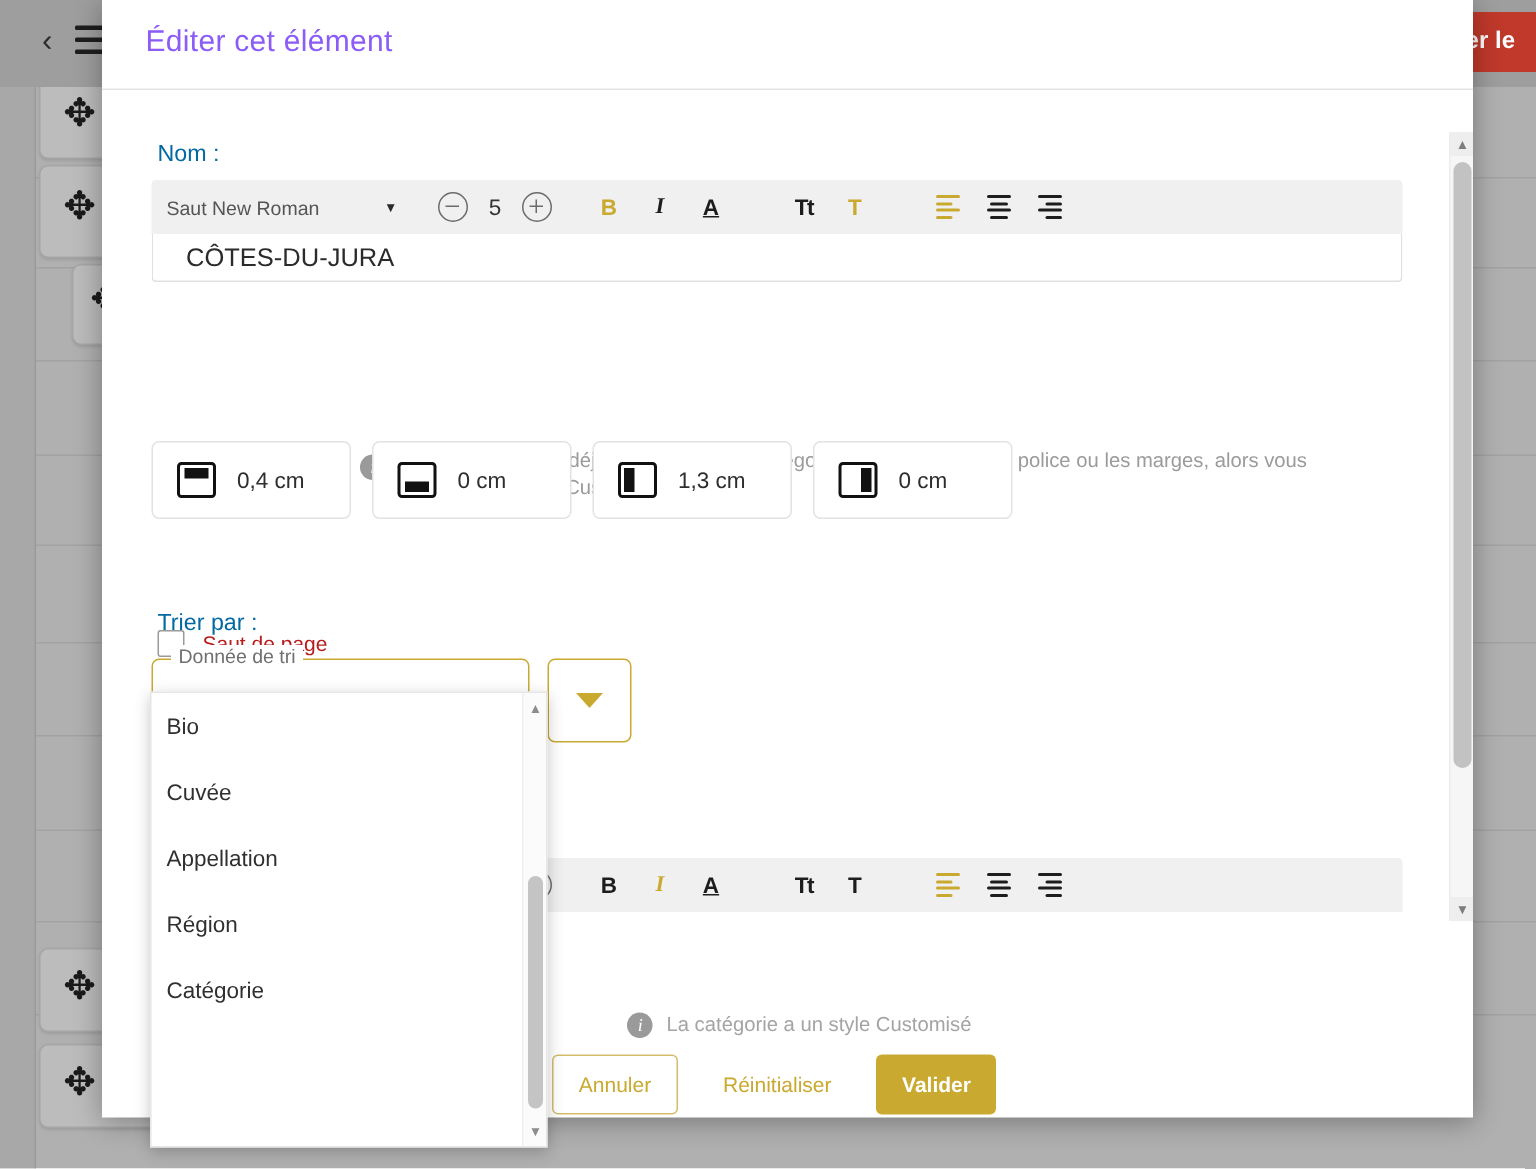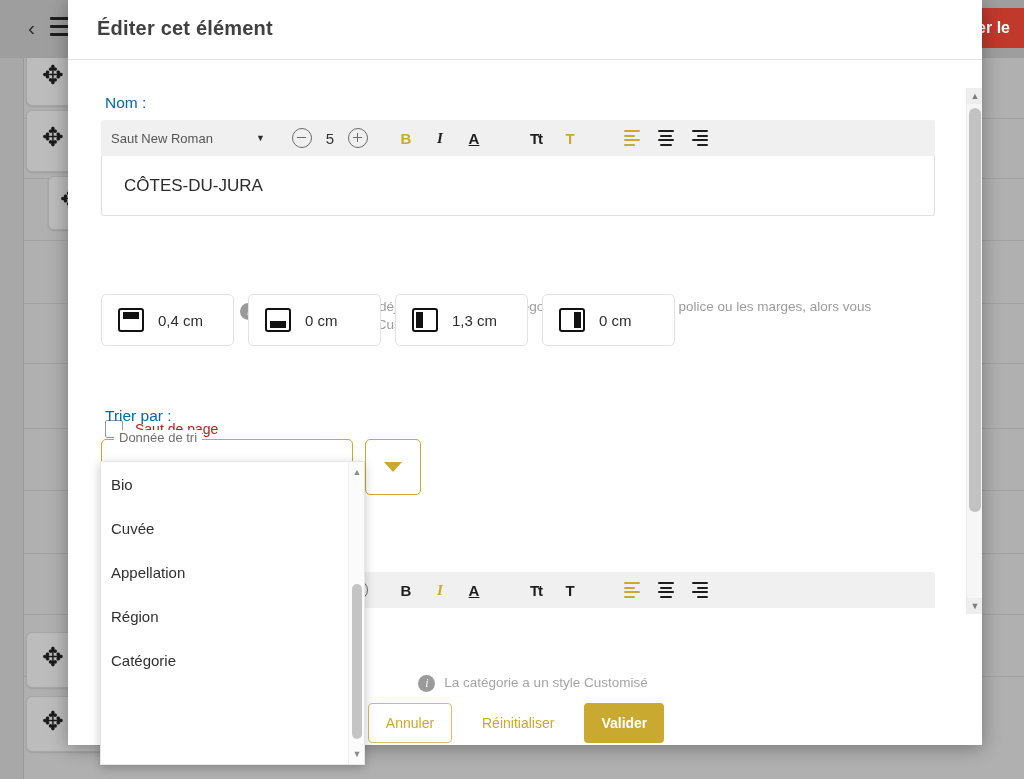--- a/index.html
+++ b/index.html
@@ -69,21 +69,21 @@
     background: #ffffff;
     box-shadow: 0 3px 18px rgba(0,0,0,0.33);
     overflow: hidden;
   }
   .modal-header {
     position: relative; height: 60px;
     border-bottom: 1px solid #e3e3e3;
   }
   .modal-title {
     position: absolute; left: 29px; top: 17px;
-    color: #404040; font-size: 20px; letter-spacing: .2px; font-weight: bold;
+    color: #8b5cf6; font-size: 20px; letter-spacing: .2px;
   }
   .modal-body {
     position: relative;
     width: 914px; height: 685px;
     padding: 0;
   }
 
   .field-label {
     color: #0369a1; font-size: 15.5px;
   }
@@ -126,21 +126,21 @@
   .rt-align { width: 16px; display: flex; flex-direction: column; gap: 2.4px; }
   .rt-align i { display: block; height: 2.2px; background: currentColor; border-radius: 1px; }
   .rt-align.a-left  i:nth-child(2) { width: 70%; }
   .rt-align.a-left  i:nth-child(4) { width: 70%; }
   .rt-align.a-center i:nth-child(2) { width: 70%; margin: 0 auto; }
   .rt-align.a-center i:nth-child(4) { width: 70%; margin: 0 auto; }
   .rt-align.a-right i:nth-child(2) { width: 70%; margin-left: auto; }
   .rt-align.a-right i:nth-child(4) { width: 70%; margin-left: auto; }
 
   .rt-input {
-    height: 60px;
+    height: 32px;
     border: 1px solid #e0e0e0; border-top: none;
     border-radius: 0 0 3px 3px;
     display: flex; align-items: center;
     padding: 0 22px;
     font-size: 17px; color: #2b2b2b;
     font-family: "Liberation Sans", sans-serif;
     background: #fff;
   }
 
   

